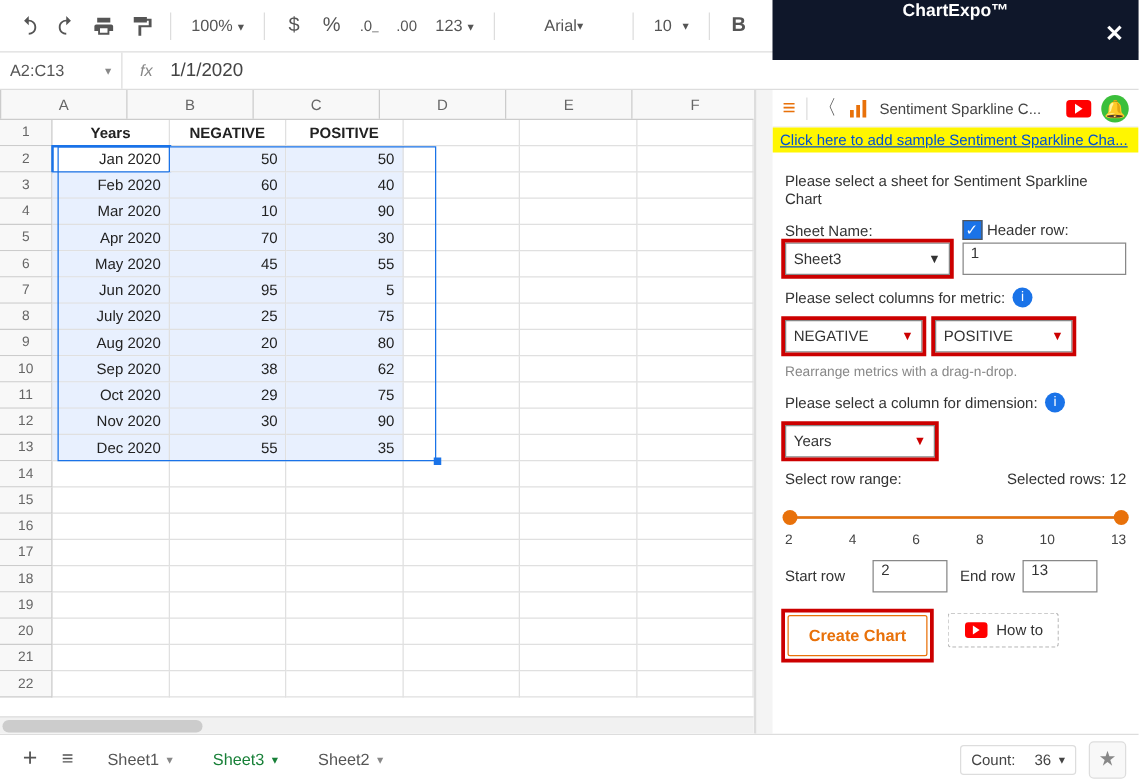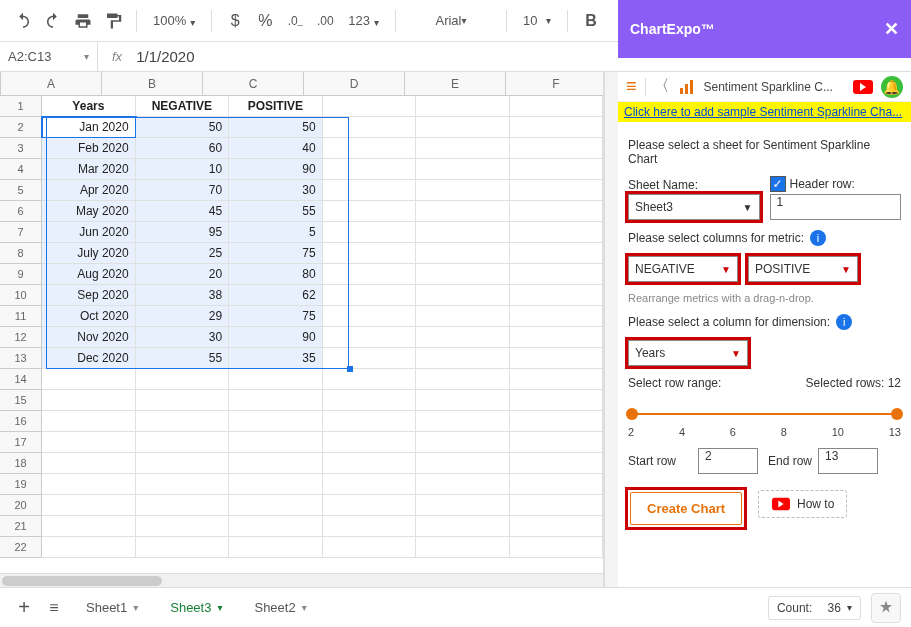--- a/index.html
+++ b/index.html
@@ -4,21 +4,21 @@
 <style>
   * { box-sizing: border-box; margin: 0; padding: 0; font-family: Arial, sans-serif; }
   body { width: 911px; height: 627px; overflow: hidden; background: #fff; display: flex; flex-direction: column; font-size: 13px; color: #222; }
   .toolbar { height: 42px; border-bottom: 1px solid #ddd; display: flex; align-items: center; padding: 0 10px; gap: 4px; }
   .toolbar .sep { width: 1px; height: 22px; background: #ddd; margin: 0 6px; }
   .tb-btn { width: 26px; height: 26px; display: flex; align-items: center; justify-content: center; border-radius: 3px; color: #555; cursor: pointer; font-size: 16px; }
   .zoom { display: flex; align-items: flex-end; gap: 4px; padding: 0 6px; color: #555; font-size: 13px; }
   .font-sel { display: flex; align-items: center; gap: 0; padding: 0 6px; min-width: 90px; justify-content: center; color: #555; }
   .font-size { display: flex; align-items: center; gap: 4px; padding: 0 6px; min-width: 40px; justify-content: space-between; color: #555; }
   .flex-spacer { flex: 1; }
-  .side-title-bar { position: absolute; right: 0; top: 0; height: 58px; width: 293px; background: #8b5cf6; color: #fff; display: flex; align-items: center; padding: 0 12px; font-weight: bold; font-size: 14px; }
+  .side-title-bar { position: absolute; right: 0; top: 0; height: 48px; width: 293px; background: #0f172a; color: #fff; display: flex; align-items: center; padding: 0 12px; font-weight: bold; font-size: 14px; flex-direction: column; }
   .side-title-bar .close { margin-left: auto; font-size: 18px; cursor: pointer; }
   .formula-row { height: 30px; border-bottom: 1px solid #ddd; display: flex; align-items: center; }
   .namebox { width: 98px; display: flex; align-items:center; padding: 0 8px; font-size:13px; border-right: 1px solid #ddd; height: 100%; justify-content: space-between; color:#555;}
   .fx { padding: 0 10px 0 14px; font-style: italic; color:#888; }
   .formula-val { padding: 0 4px; font-size: 15px; color:#444; }
   .main { flex: 1; display: flex; overflow: hidden; }
   .grid-area { flex: 1; display: flex; flex-direction: column; overflow: hidden; border-right: 1px solid #ddd;}
   .colhead { display: flex; height: 24px; background: #f8f8f8; border-bottom: 1px solid #ccc;}
   .cornercell { width: 46px; border-right: 1px solid #ccc; }
   .ch { width: 101px; border-right: 1px solid #ccc; display:flex; align-items:center; justify-content:center; color:#666; font-size:12px; }

